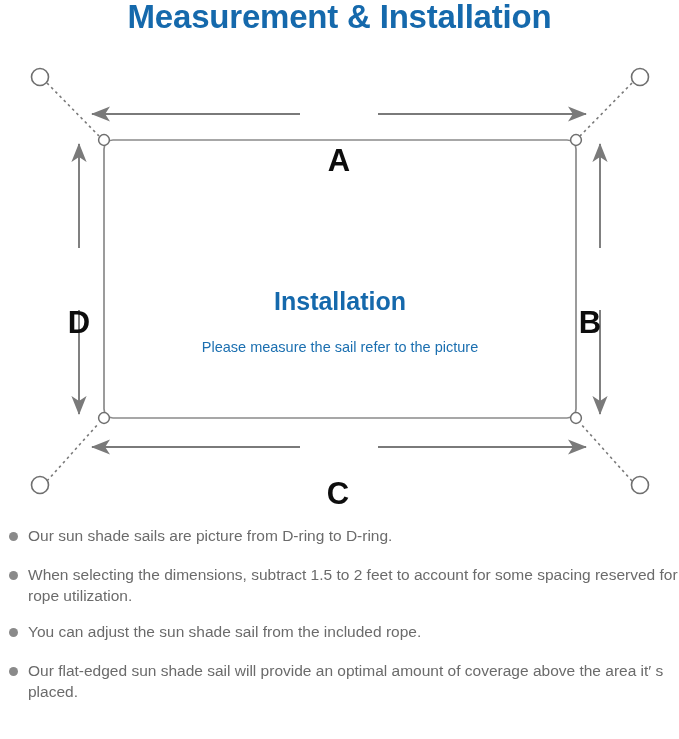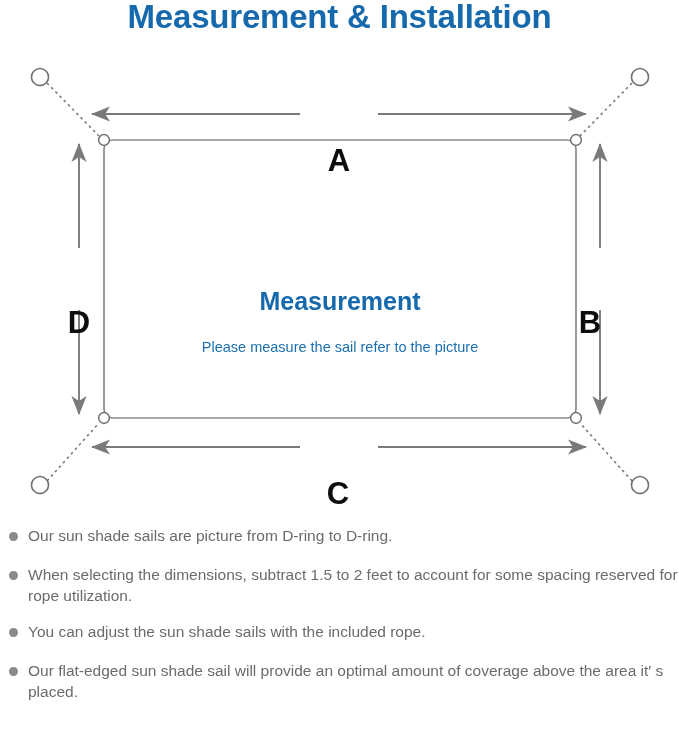--- a/index.html
+++ b/index.html
@@ -148,37 +148,37 @@
     </svg>
 
     
     <div class="dimlabel" id="dim-a">A</div>
     <div class="dimlabel" id="dim-b">B</div>
     <div class="dimlabel" id="dim-c">C</div>
     <div class="dimlabel" id="dim-d">D</div>
 
     
     <div class="center-block">
-      <div class="center-title">Measurement</div>
+      <div class="center-title">Installation</div>
       <div class="center-sub">Please measure the sail refer to the picture</div>
     </div>
   </div>
 
   <div class="bullets">
     <div class="bullet-row">
       <span class="dot"></span>
       <span>Our sun shade sails are picture from D-ring to D-ring.</span>
     </div>
     <div class="bullet-row tight">
       <span class="dot"></span>
       <span>When selecting the dimensions, subtract 1.5 to 2 feet to account for some spacing reserved for rope utilization.</span>
     </div>
     <div class="bullet-row">
       <span class="dot"></span>
-      <span>You can adjust the sun shade sails with the included rope.</span>
+      <span>You can adjust the sun shade sail from the included rope.</span>
     </div>
     <div class="bullet-row">
       <span class="dot"></span>
       <span>Our flat-edged sun shade sail will provide an optimal amount of coverage above the area it′ s placed.</span>
     </div>
   </div>
 
 </div>
 
 </body></html>

